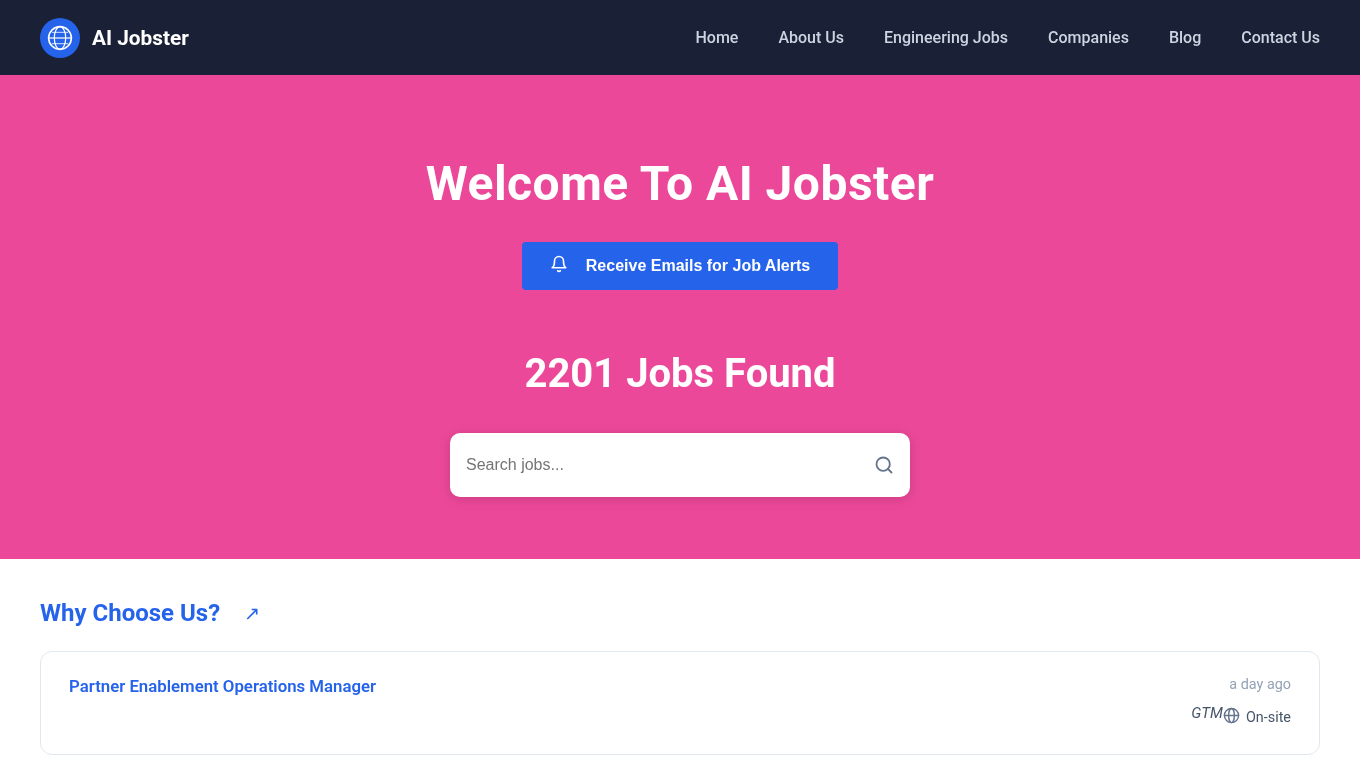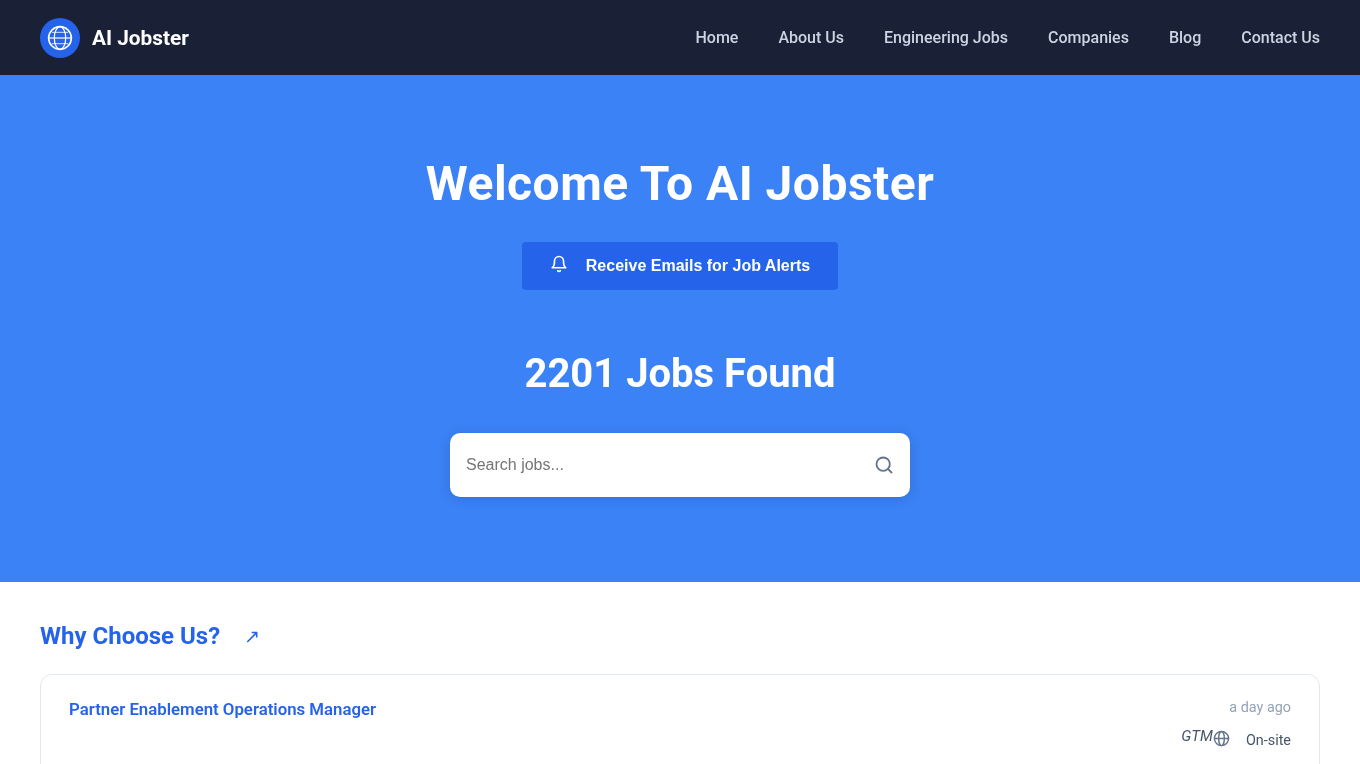--- a/index.html
+++ b/index.html
@@ -50,23 +50,23 @@
     .navbar-links a {
       color: #cbd5e1;
       text-decoration: none;
       font-size: 1rem;
       font-weight: 500;
       transition: color 0.2s;
     }
 
     
     .hero {
-      background: #3b82f6;
+      background: #ec4899;
       text-align: center;
-      padding: 80px 20px 85px;
+      padding: 80px 20px 62px;
     }
     .hero-title {
       color: #fff;
       font-size: 3rem;
       font-weight: 700;
       letter-spacing: 0.01em;
       margin-bottom: 30px;
     }
     .hero-btn {
       background: #2563eb;
@@ -170,21 +170,21 @@
     }
     .job-department {
       color: #475569;
       font-style: italic;
       font-size: 0.95rem;
       margin-bottom: 8px;
     }
     .job-remote-badge {
       display: flex;
       align-items: center;
-      gap: 16px;
+      gap: 6px;
       color: #475569;
       font-size: 0.9rem;
     }
     .job-card-mid {
       display: flex;
       justify-content: flex-end;
       align-items: center;
       margin-top: 8px;
     }
   </style>

